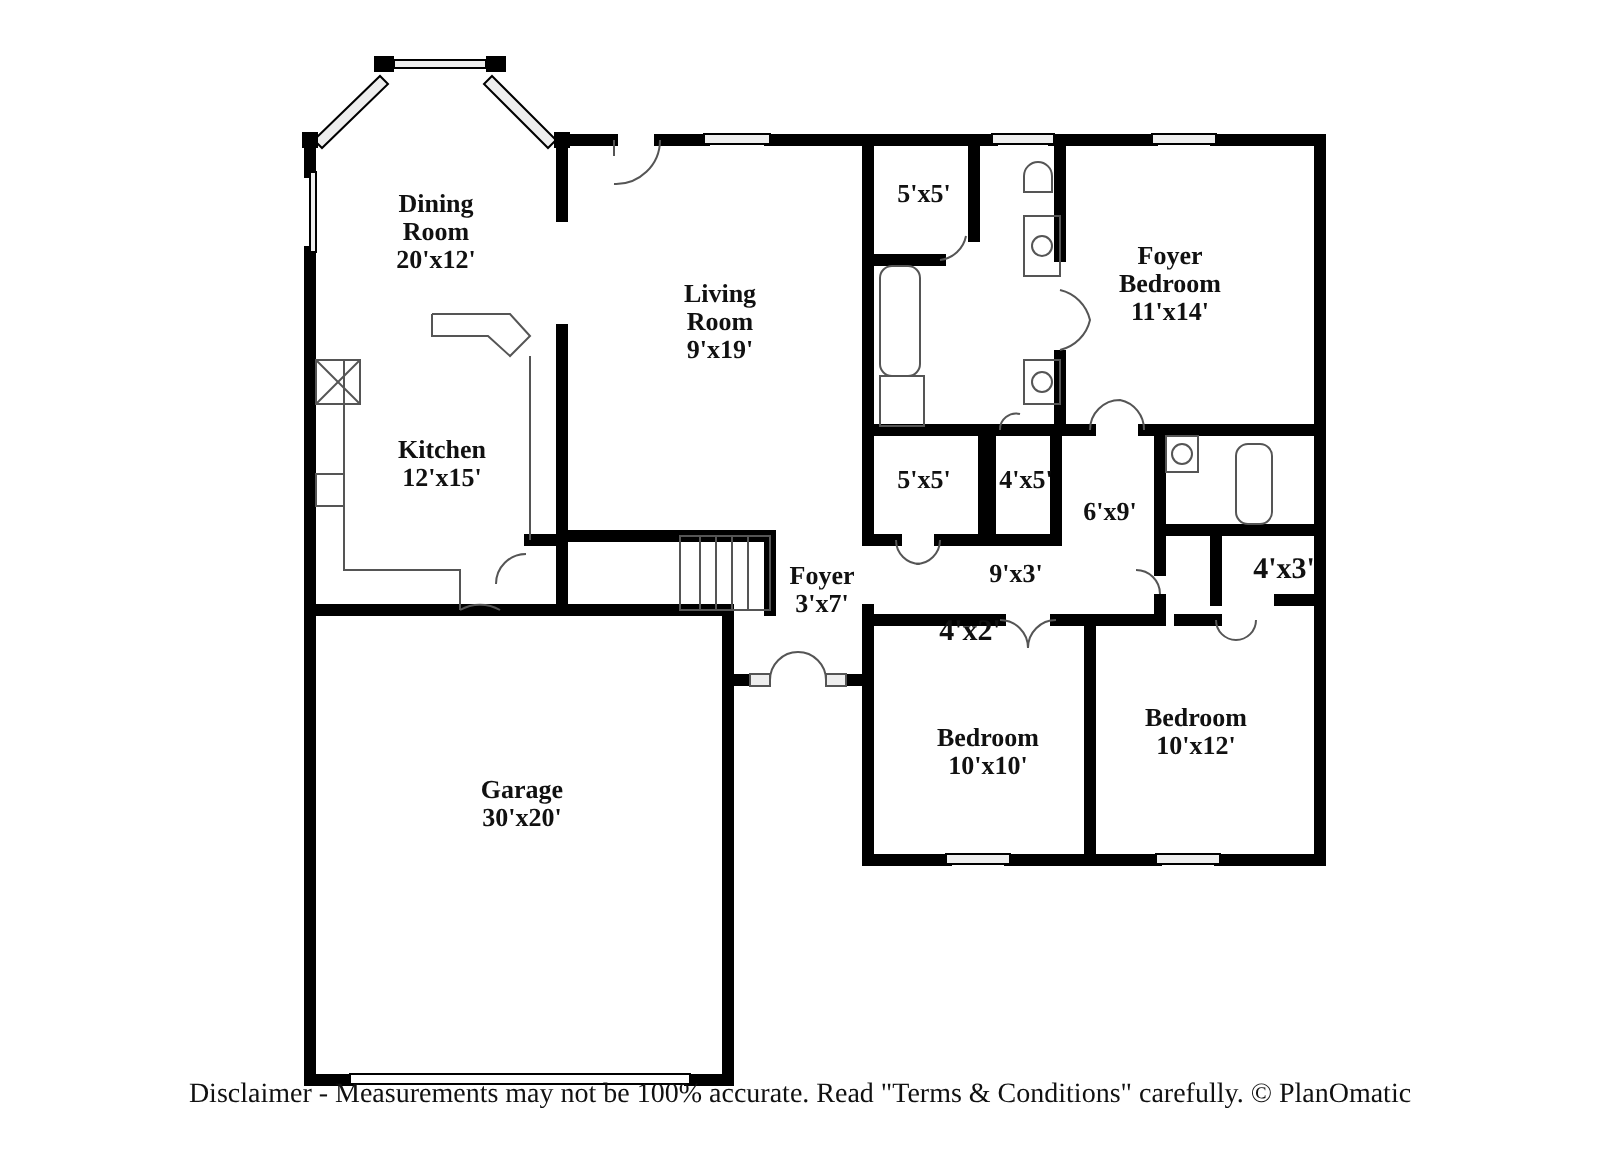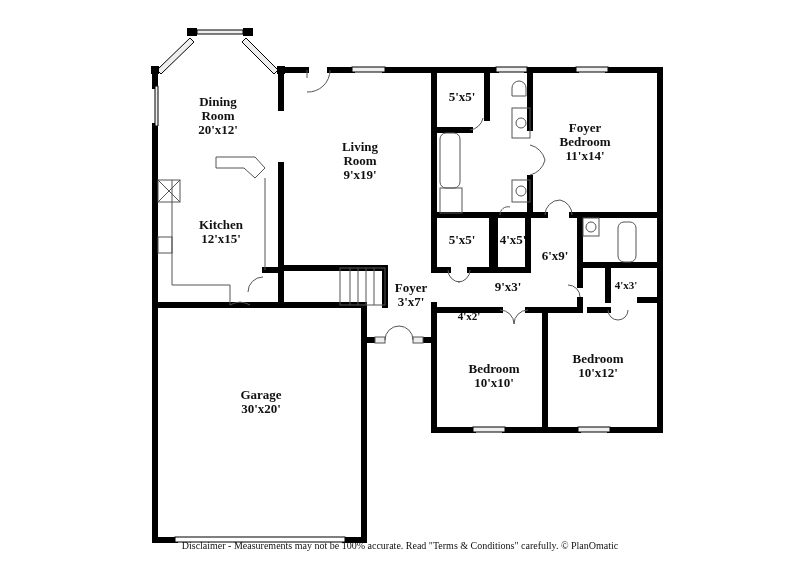--- a/index.html
+++ b/index.html
@@ -1,20 +1,20 @@
 <!DOCTYPE html>
 <html><head>
 <meta charset="utf-8">
 <style>
   html,body{margin:0;padding:0;background:#fff;}
   body{width:800px;height:582px;position:relative;overflow:hidden;font-family:"DejaVu Serif","Liberation Serif",serif;}
   svg{position:absolute;left:0;top:0;}
   .lbl{position:absolute;text-align:center;font-weight:bold;color:#111;font-size:13px;line-height:14px;transform:translate(-50%,-50%);white-space:nowrap;font-family:Liberation Serif, serif;}
-  .sm{font-size:11px;line-height:12px;}
-  .disc{position:absolute;left:0;width:800px;top:540px;text-align:center;font-size:10px;color:#111;font-family:"Liberation Serif","DejaVu Serif",serif;}
+  .sm{font-size:15px;line-height:12px;margin-left:16px;}
+  .disc{position:absolute;left:0;width:800px;top:540px;text-align:center;font-size:14px;color:#111;font-family:"Liberation Serif","DejaVu Serif",serif;}
 </style>
 </head>
 <body>
 
 <svg width="800" height="582" viewBox="0 0 800 582">
   <g stroke="#000" stroke-width="6" fill="none" stroke-linecap="square">
 
     <polyline points="155,70 155,86"></polyline>
     <polyline points="155,126 155,540"></polyline>
     <polyline points="155,540 175,540"></polyline>

